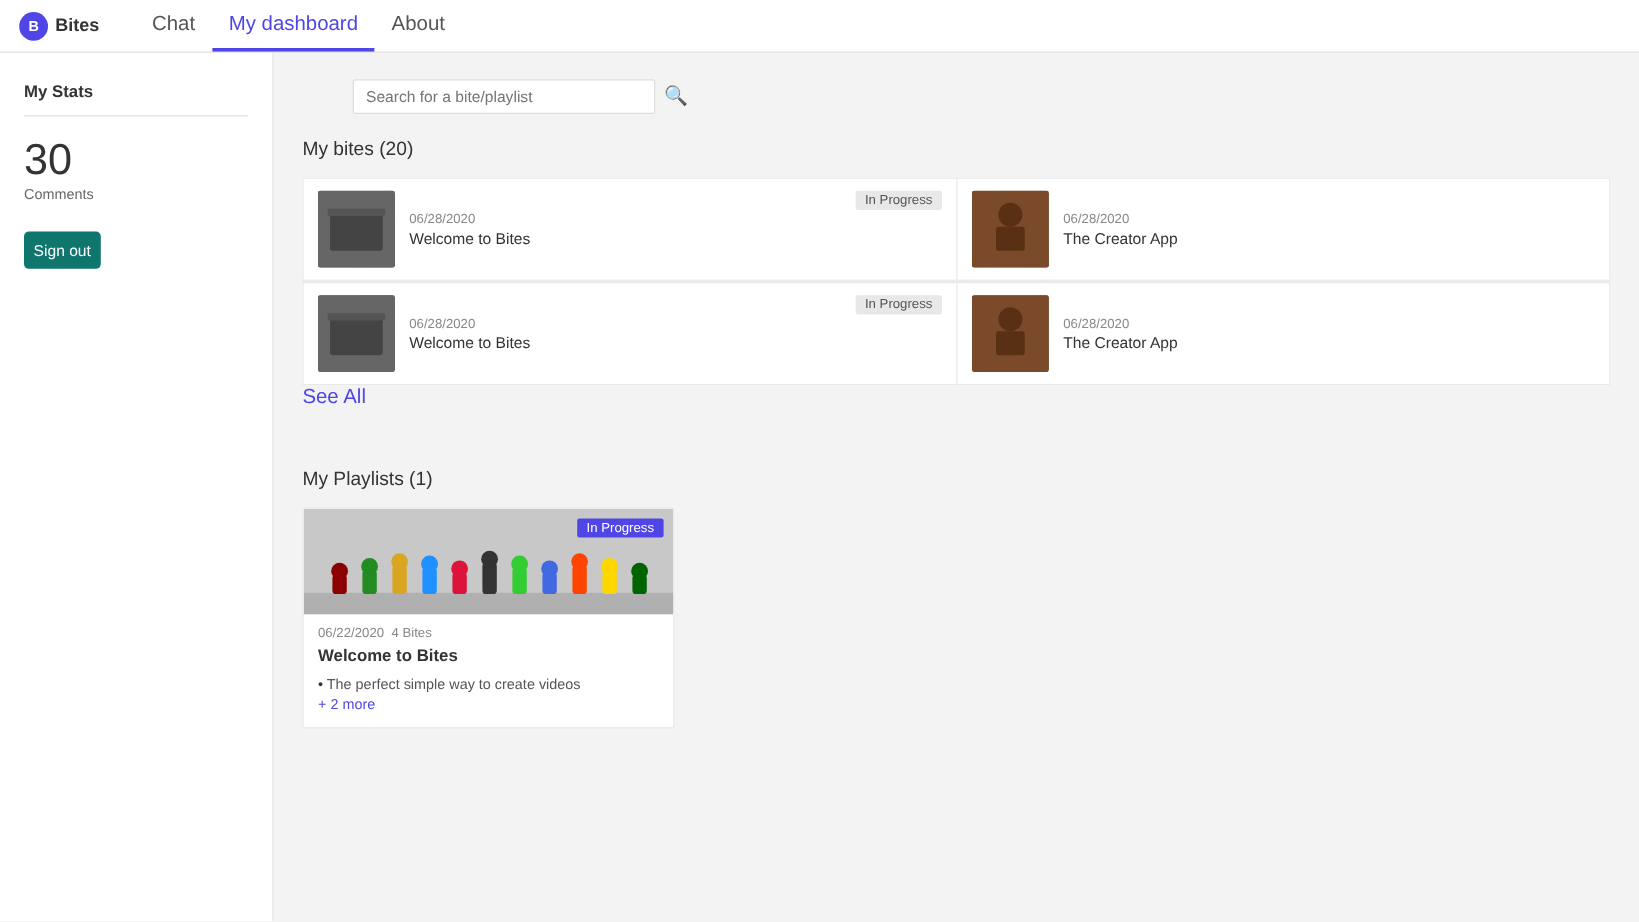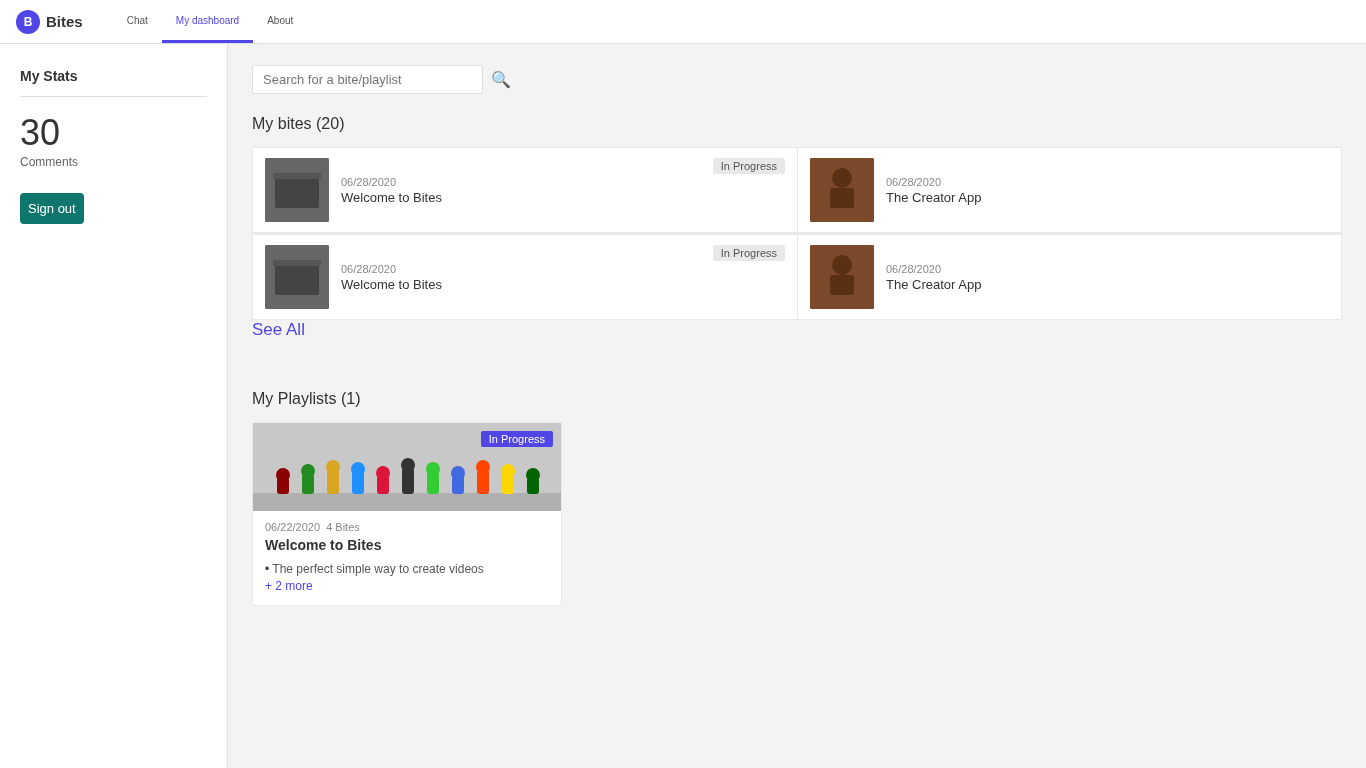--- a/index.html
+++ b/index.html
@@ -39,21 +39,21 @@
       margin-right: 20px;
     }
     .nav-links {
       display: flex;
       height: 100%;
     }
     .nav-link {
       display: flex;
       align-items: center;
       padding: 0 14px;
-      font-size: 10px;
+      font-size: 17px;
       color: #555;
       text-decoration: none;
       height: 100%;
       border-bottom: 3px solid transparent;
       cursor: pointer;
     }
     .nav-link.active {
       color: #4f46e5;
       border-bottom: 3px solid #4f46e5;
       font-weight: 500;
@@ -122,23 +122,24 @@
       display: flex;
       align-items: center;
       margin-bottom: 20px;
     }
     .search-input {
       border: 1px solid #ddd;
       background: #fff;
       border-radius: 2px;
       padding: 6px 10px;
       font-size: 13px;
-      width: 231px;
+      width: 252px;
       outline: none;
       color: #999;
+      margin-left: 42px;
     }
     .search-icon-btn {
       background: none;
       border: none;
       cursor: pointer;
       padding: 6px 8px;
       color: #555;
       font-size: 16px;
     }
 

